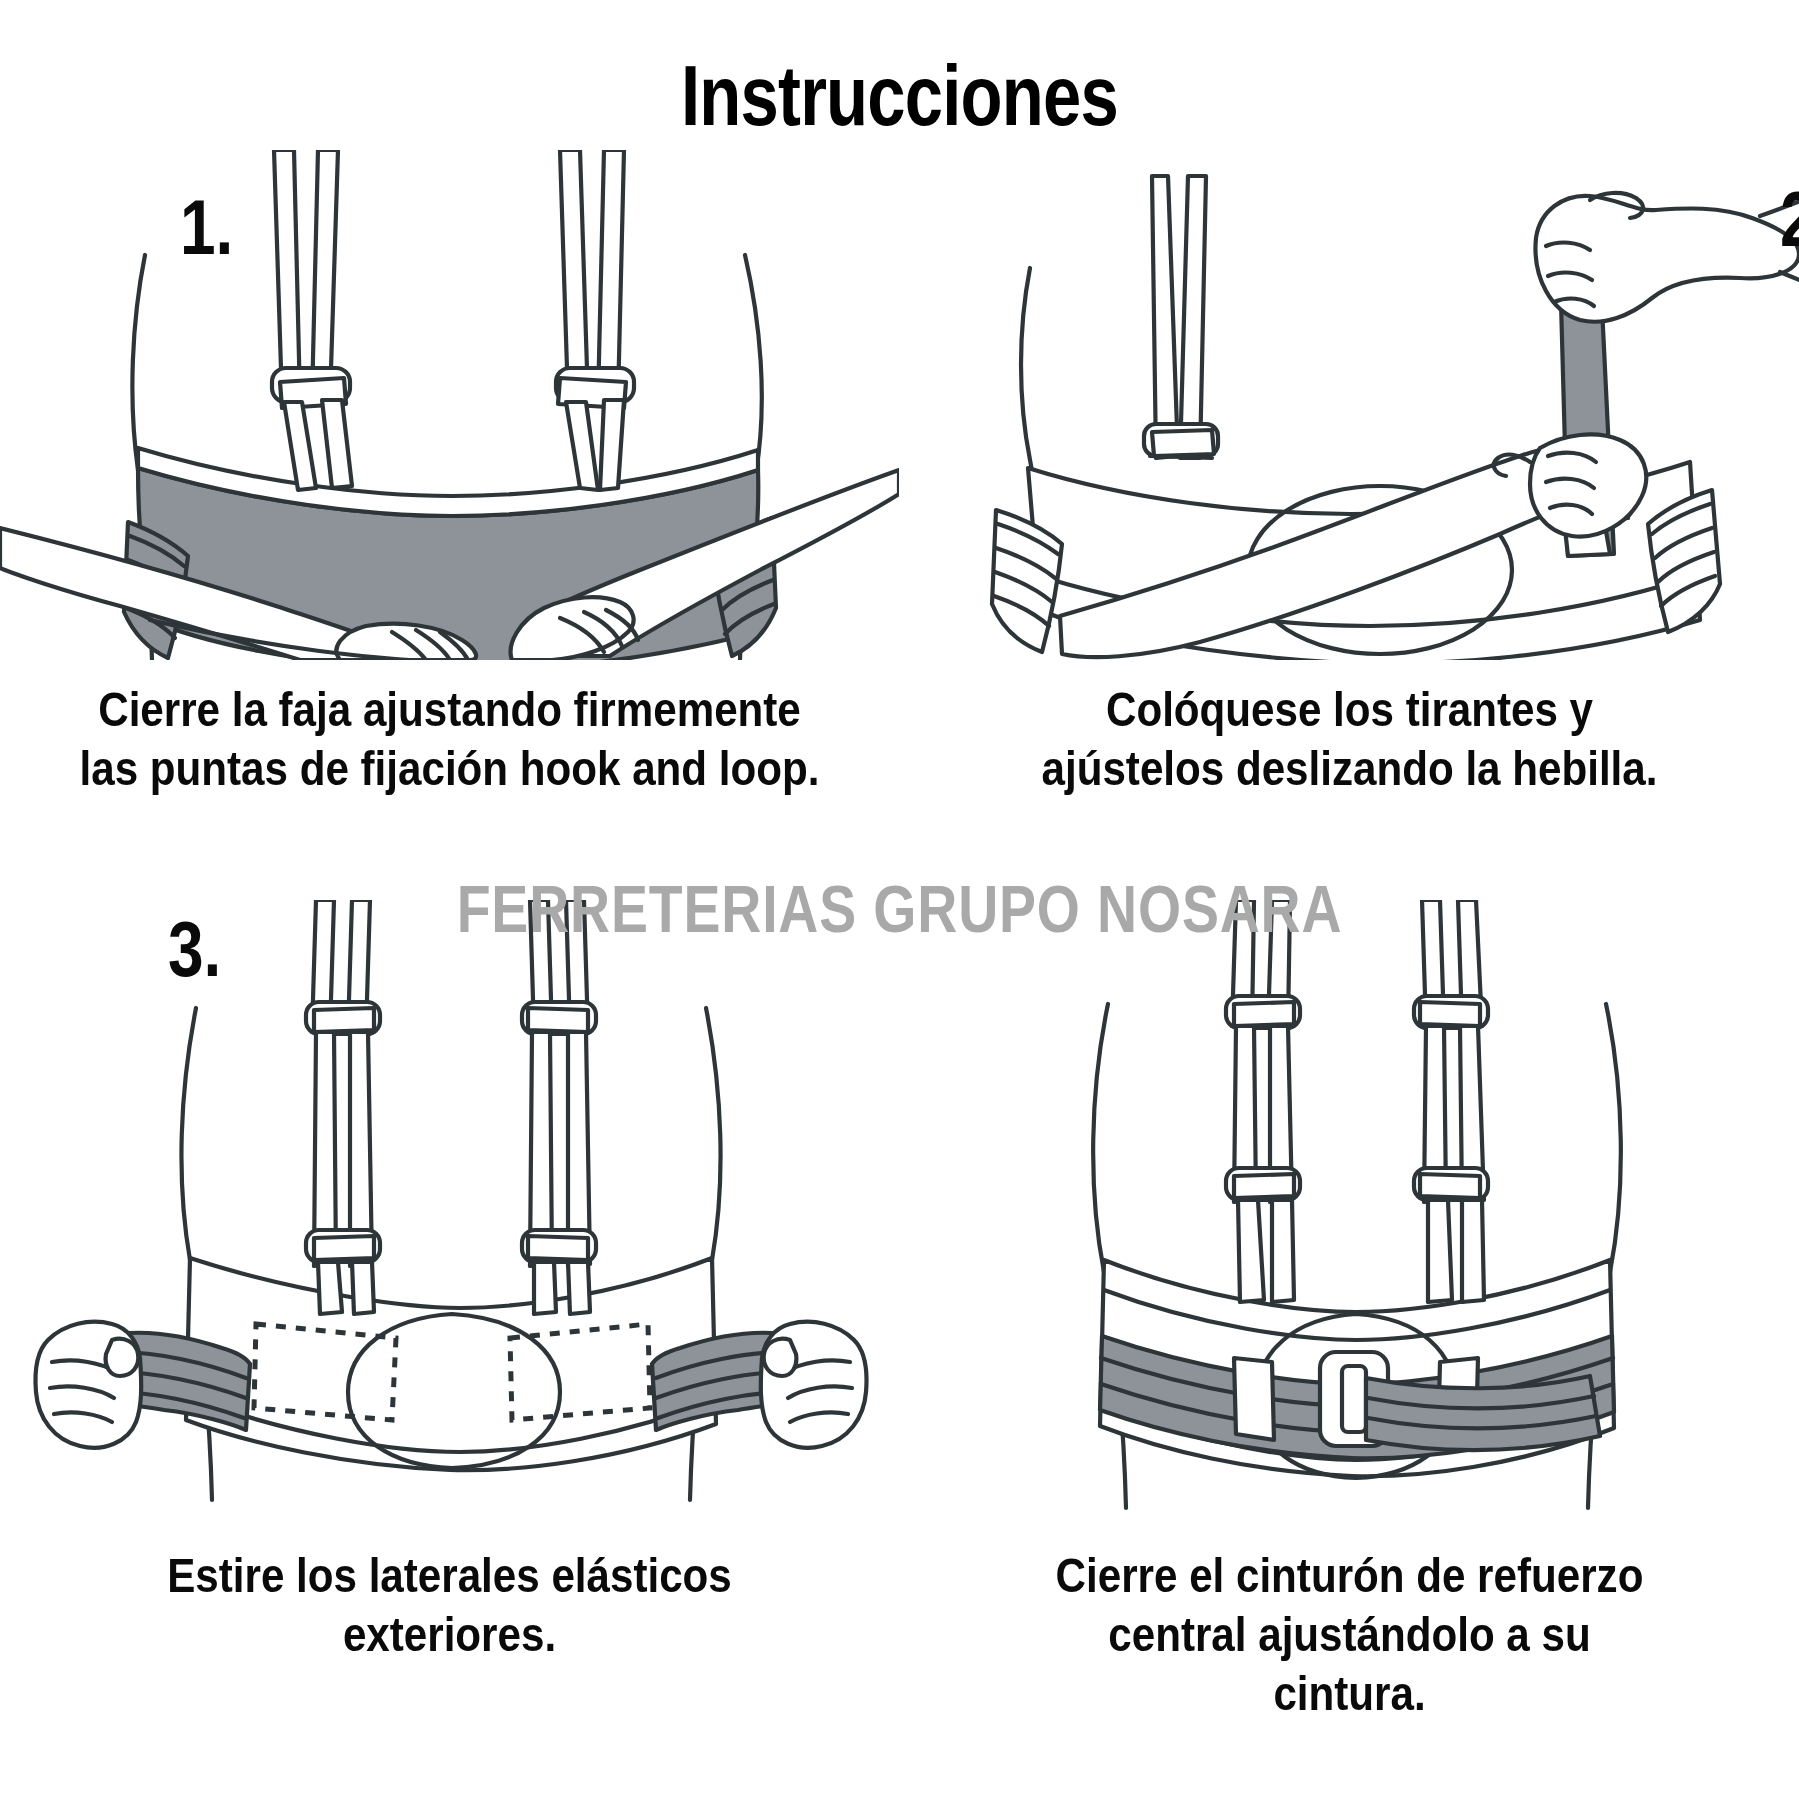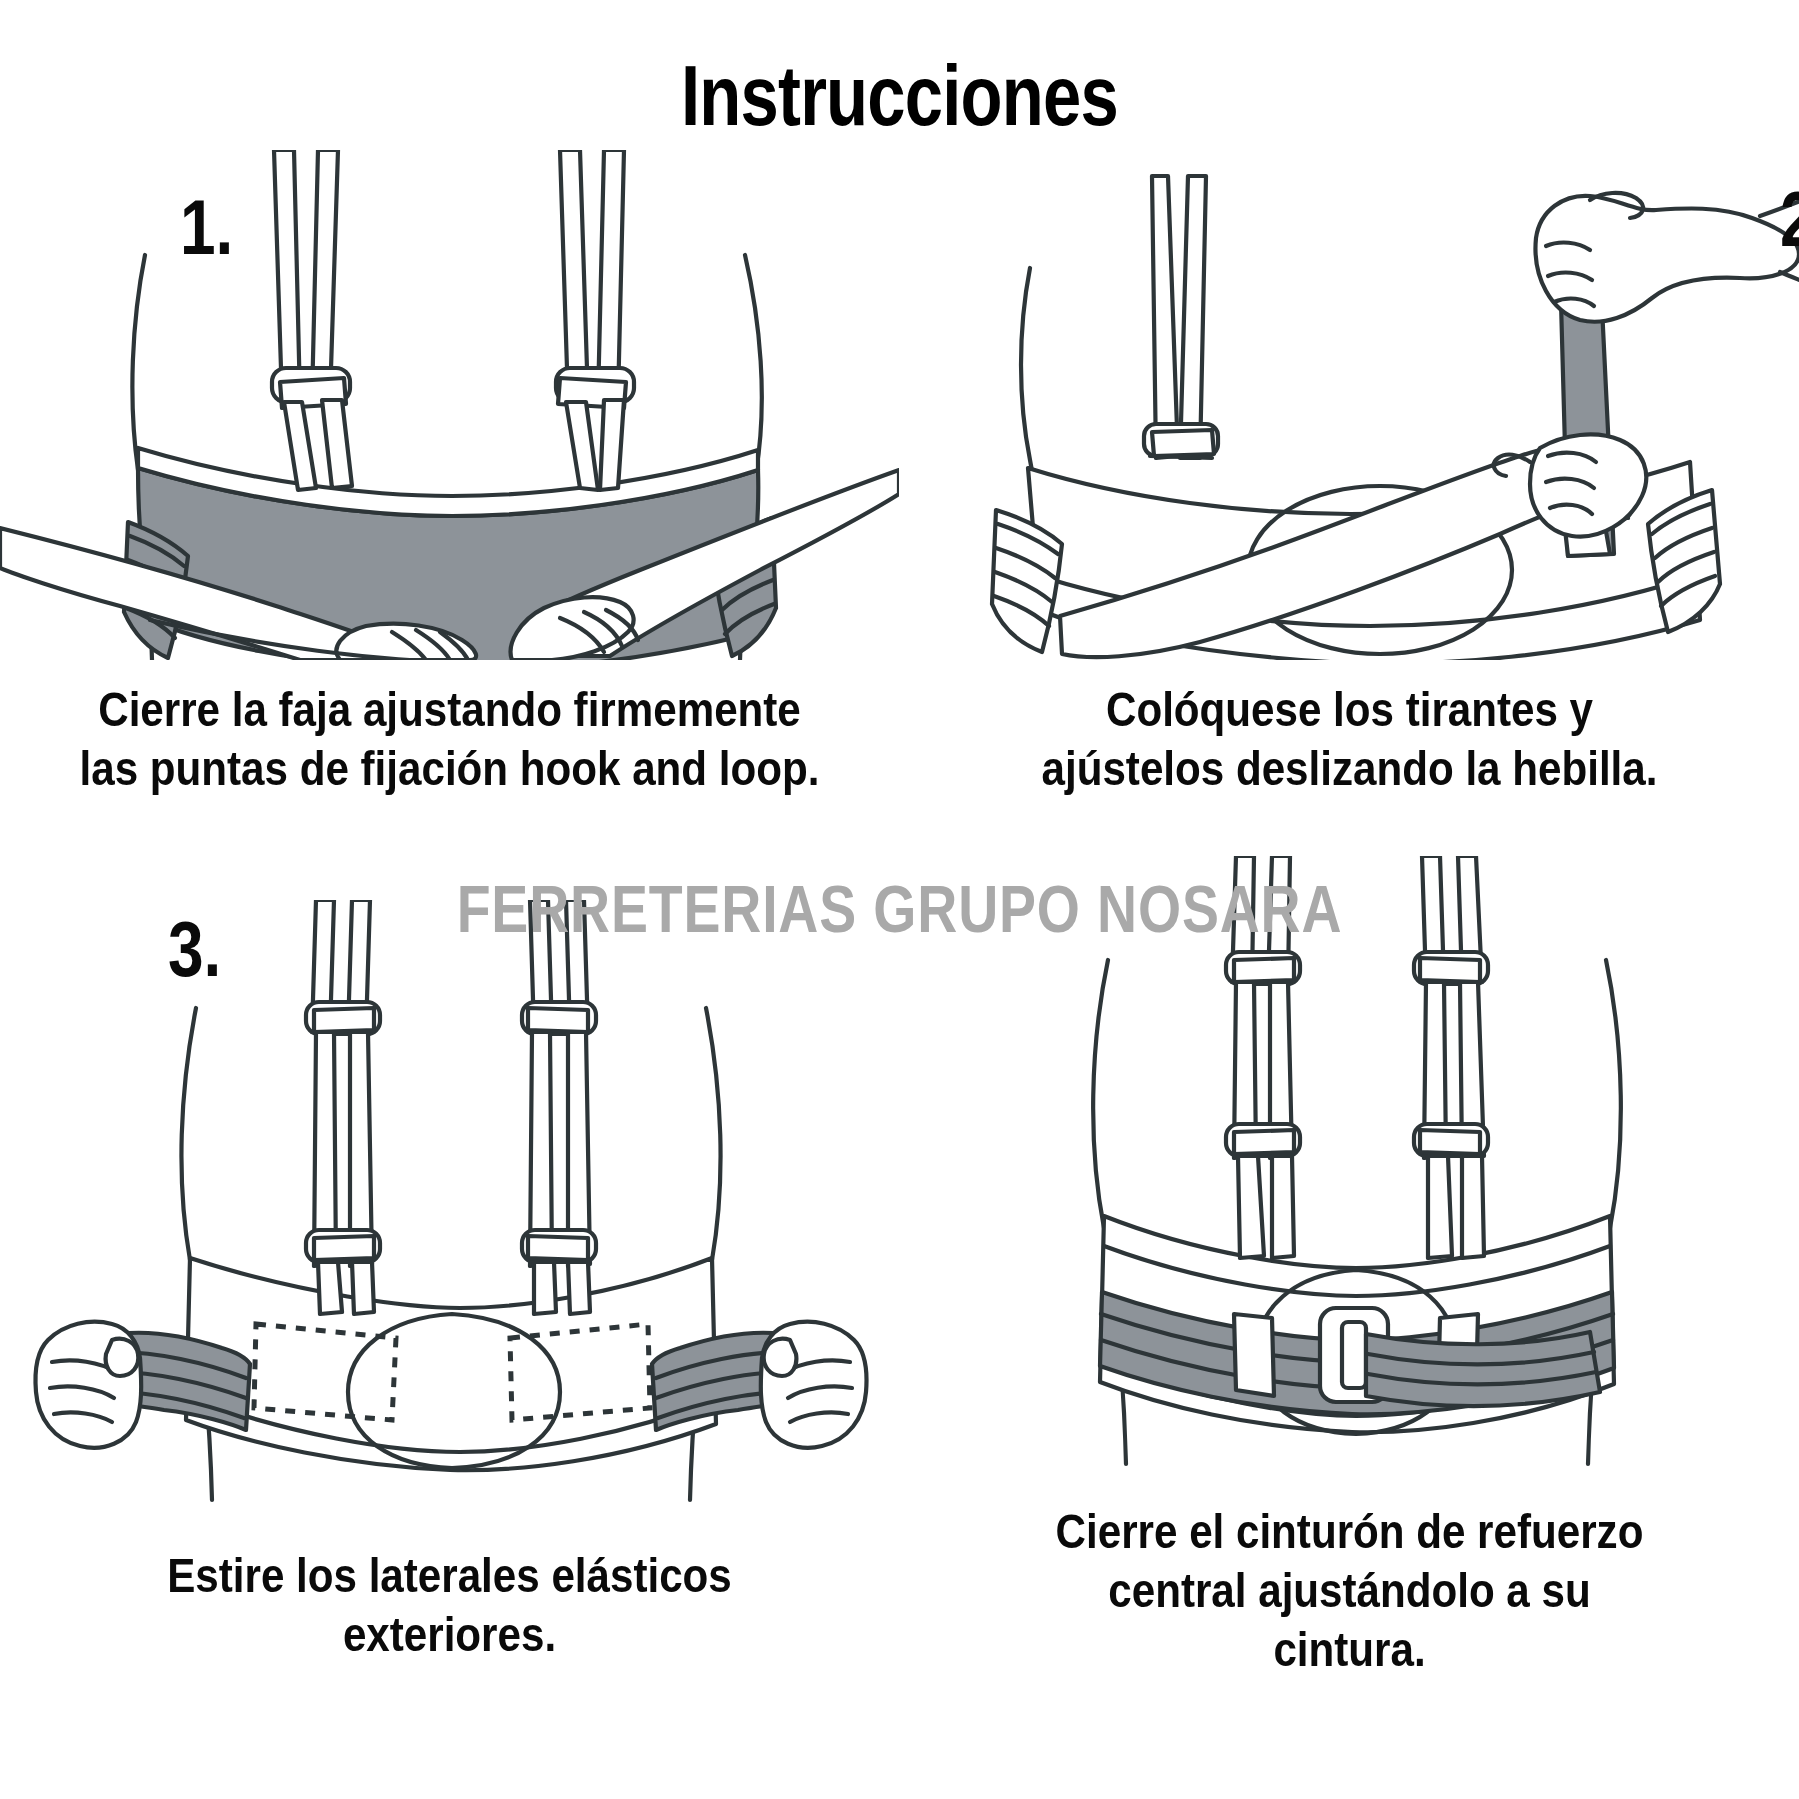--- a/index.html
+++ b/index.html
@@ -44,21 +44,21 @@
     width: 1799px;
     height: 1649px;
   }
   .step {
     position: absolute;
     width: 899px;
   }
   .step-1 { left: 0px;   top: 0px;   height: 760px; }
   .step-2 { left: 900px; top: 0px;   height: 760px; }
   .step-3 { left: 0px;   top: 750px; height: 899px; }
-  .step-4 { left: 900px; top: 706px; height: 899px; }
+  .step-4 { left: 900px; top: 750px; height: 899px; }
 
   .art-wrap {
     position: relative;
     width: 100%;
   }
   .art-1, .art-2 { height: 510px; }
   .art-3, .art-4 { height: 620px; }
   .art-wrap svg { display: block; width: 100%; height: 100%; }
 
   .step-num {

